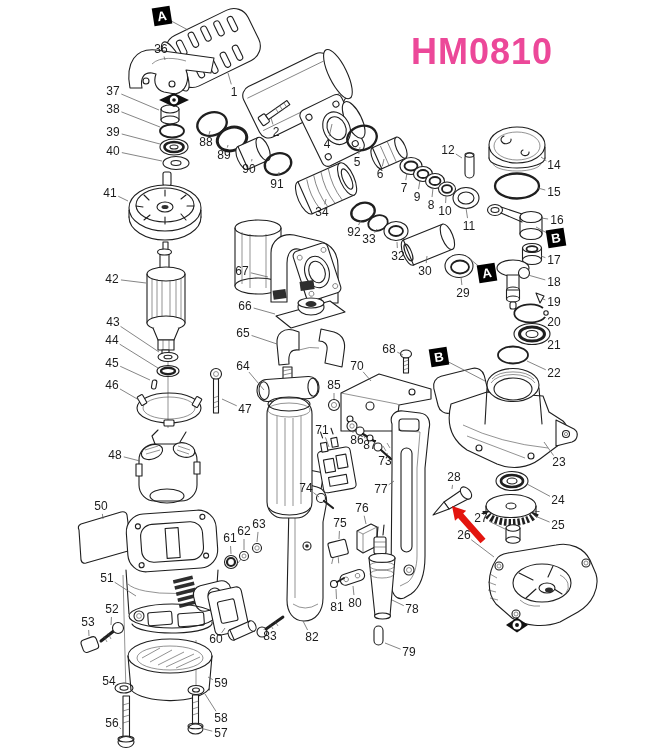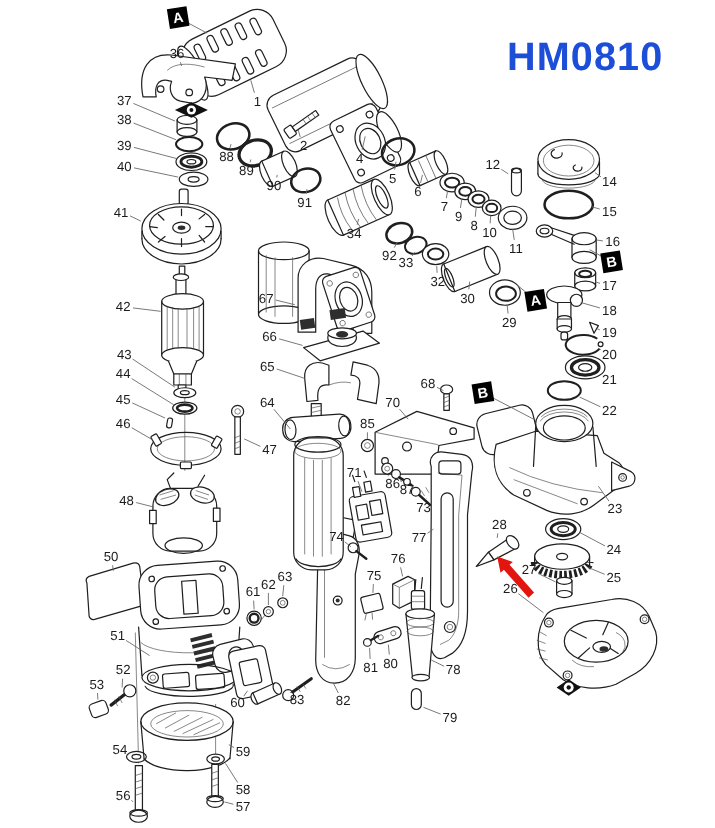--- a/index.html
+++ b/index.html
@@ -1,21 +1,21 @@
 <!DOCTYPE html>
 <html><head>
 <meta charset="utf-8">
 <style>
   html,body{margin:0;padding:0;background:#fff;}
   .stage{position:relative;width:650px;height:753px;background:#fff;overflow:hidden;
          font-family:"Liberation Sans",sans-serif;}
   .stage svg{position:absolute;left:0;top:0;}
-  .page-title{position:absolute;left:532px;top:52px;transform:translate(-50%,-50%);
+  .page-title{position:absolute;left:482px;top:52px;transform:translate(-50%,-50%);
          font-family:"Liberation Sans",sans-serif;font-weight:bold;font-size:36px;
-         letter-spacing:1px;color:#1d4ed8;white-space:nowrap;}
+         letter-spacing:1px;color:#ec4899;white-space:nowrap;}
   
   .ln{fill:none;stroke:#1f1f1f;stroke-width:1.1;stroke-linecap:round;stroke-linejoin:round;}
   .fw{fill:#fff;stroke:#1f1f1f;stroke-width:1.1;stroke-linejoin:round;}
   .thin{fill:none;stroke:#4a4a4a;stroke-width:.6;}
   .oring{fill:none;stroke:#1f1f1f;stroke-width:2.3;}
   .oring1{fill:none;stroke:#1f1f1f;stroke-width:1.8;}
   .dk{fill:#2e2e2e;stroke:none;}
   
   .plabel{font-family:"Liberation Sans",sans-serif;font-size:12px;fill:#1c1c1c;text-anchor:middle;}
   .leader{stroke:#666;stroke-width:.8;fill:none;}

